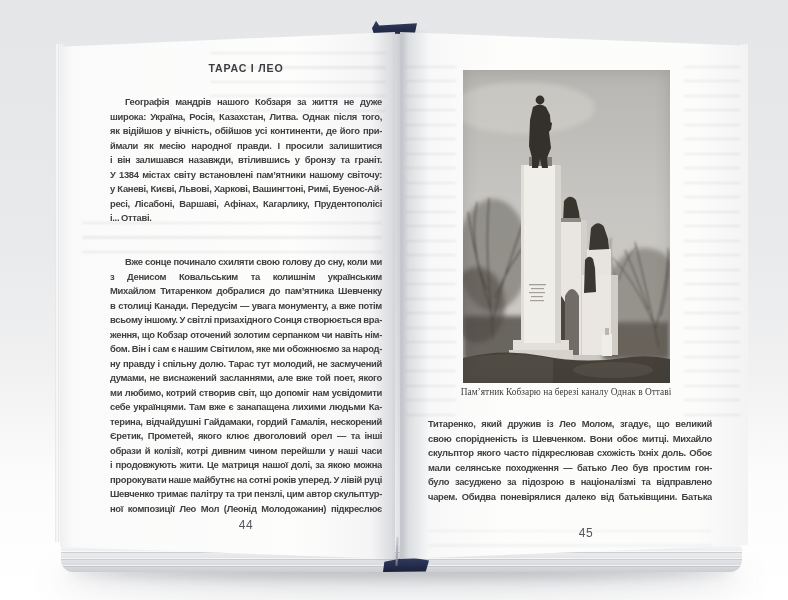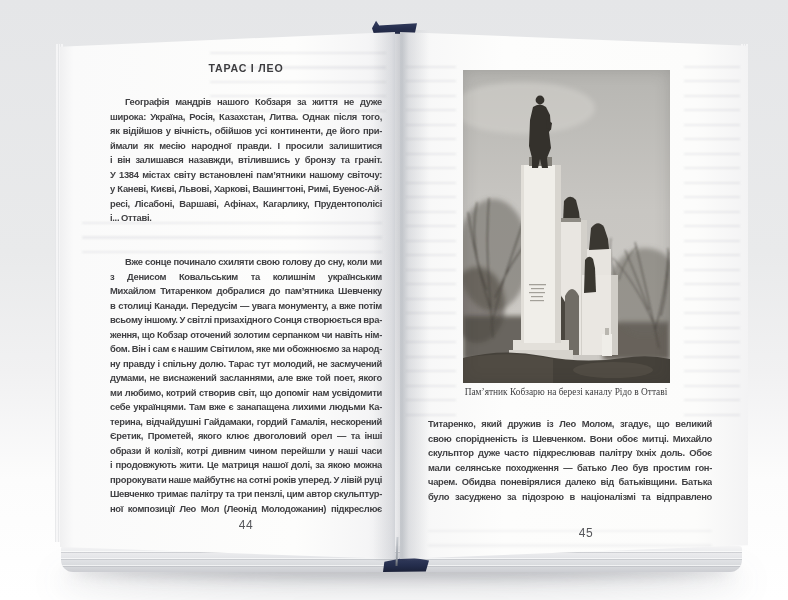--- a/index.html
+++ b/index.html
@@ -213,29 +213,29 @@
 
         <path d="M0 288 Q40 278 80 286 Q120 294 160 288 Q185 284 207 289 L207 313 L0 313 Z" fill="#45413a"></path>
         <path d="M0 288 Q50 280 90 289 L90 313 L0 313 Z" fill="#555047" opacity=".7"></path>
         <ellipse cx="150" cy="300" rx="40" ry="8" fill="#5e584d" opacity=".5"></ellipse>
 
         <rect x="139" y="264" width="10" height="22" fill="#efede8"></rect>
         <rect x="142" y="258" width="4" height="7" fill="#b9b6af"></rect>
       </svg>
     </figure>
 
-    <div class="caption">Пам’ятник Кобзарю на березі каналу Рідо в Оттаві</div>
+    <div class="caption">Пам’ятник Кобзарю на березі каналу Однак в Оттаві</div>
 
     <div class="para pr">
         <div class="line">Титаренко, який дружив із Лео Молом, згадує, що великий</div>
         <div class="line">свою спорідненість із Шевченком. Вони обоє митці. Михайло</div>
-        <div class="line">скульптор дуже часто підкреслював палітру їхніх доль. Обоє</div>
+        <div class="line">скульптор якого часто підкреслював схожість їхніх доль. Обоє</div>
         <div class="line">мали селянське походження — батько Лео був простим гон-</div>
+        <div class="line">було засуджено за підозрою в націоналізмі та відправлено</div>
         <div class="line">чарем. Обидва поневірялися далеко від батьківщини. Батька</div>
-        <div class="line">було засуджено за підозрою в націоналізмі та відправлено</div>
       </div>
 
     <div class="pagenum pn-right">45</div>
   </div>
 
   <div class="gutter"></div>
   <div class="thread"></div>
 </div>
 
 </body></html>

